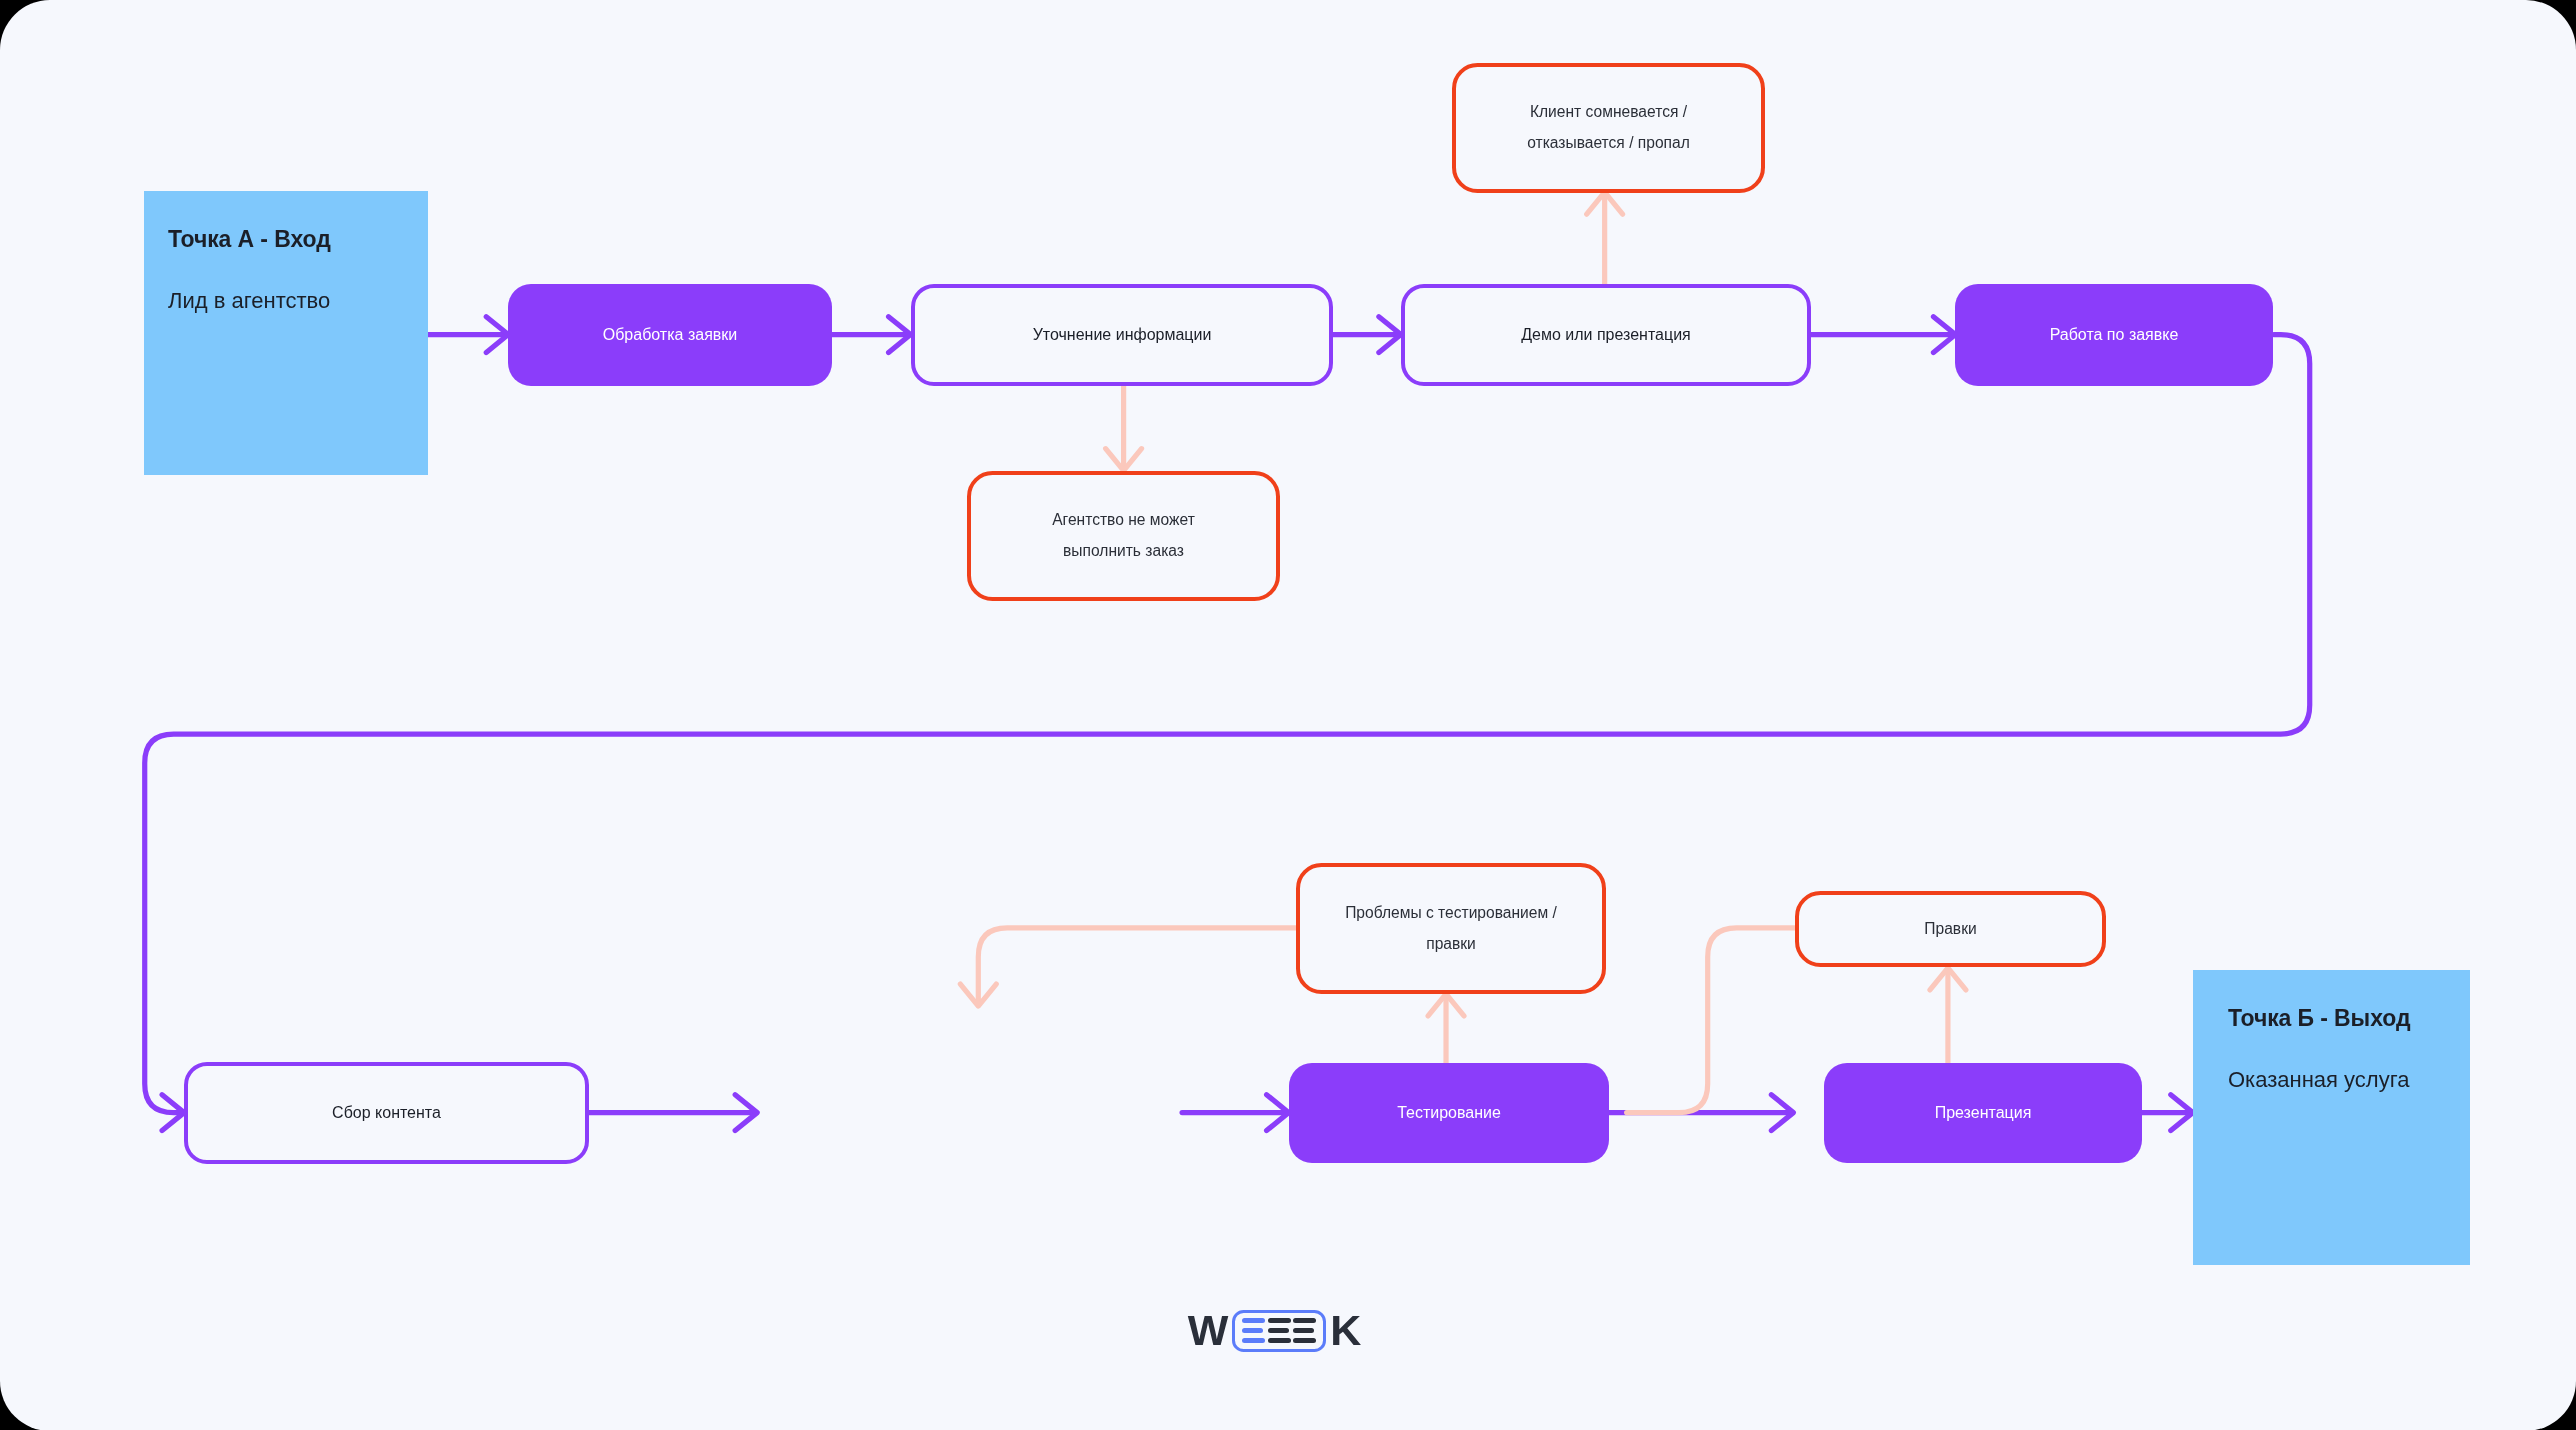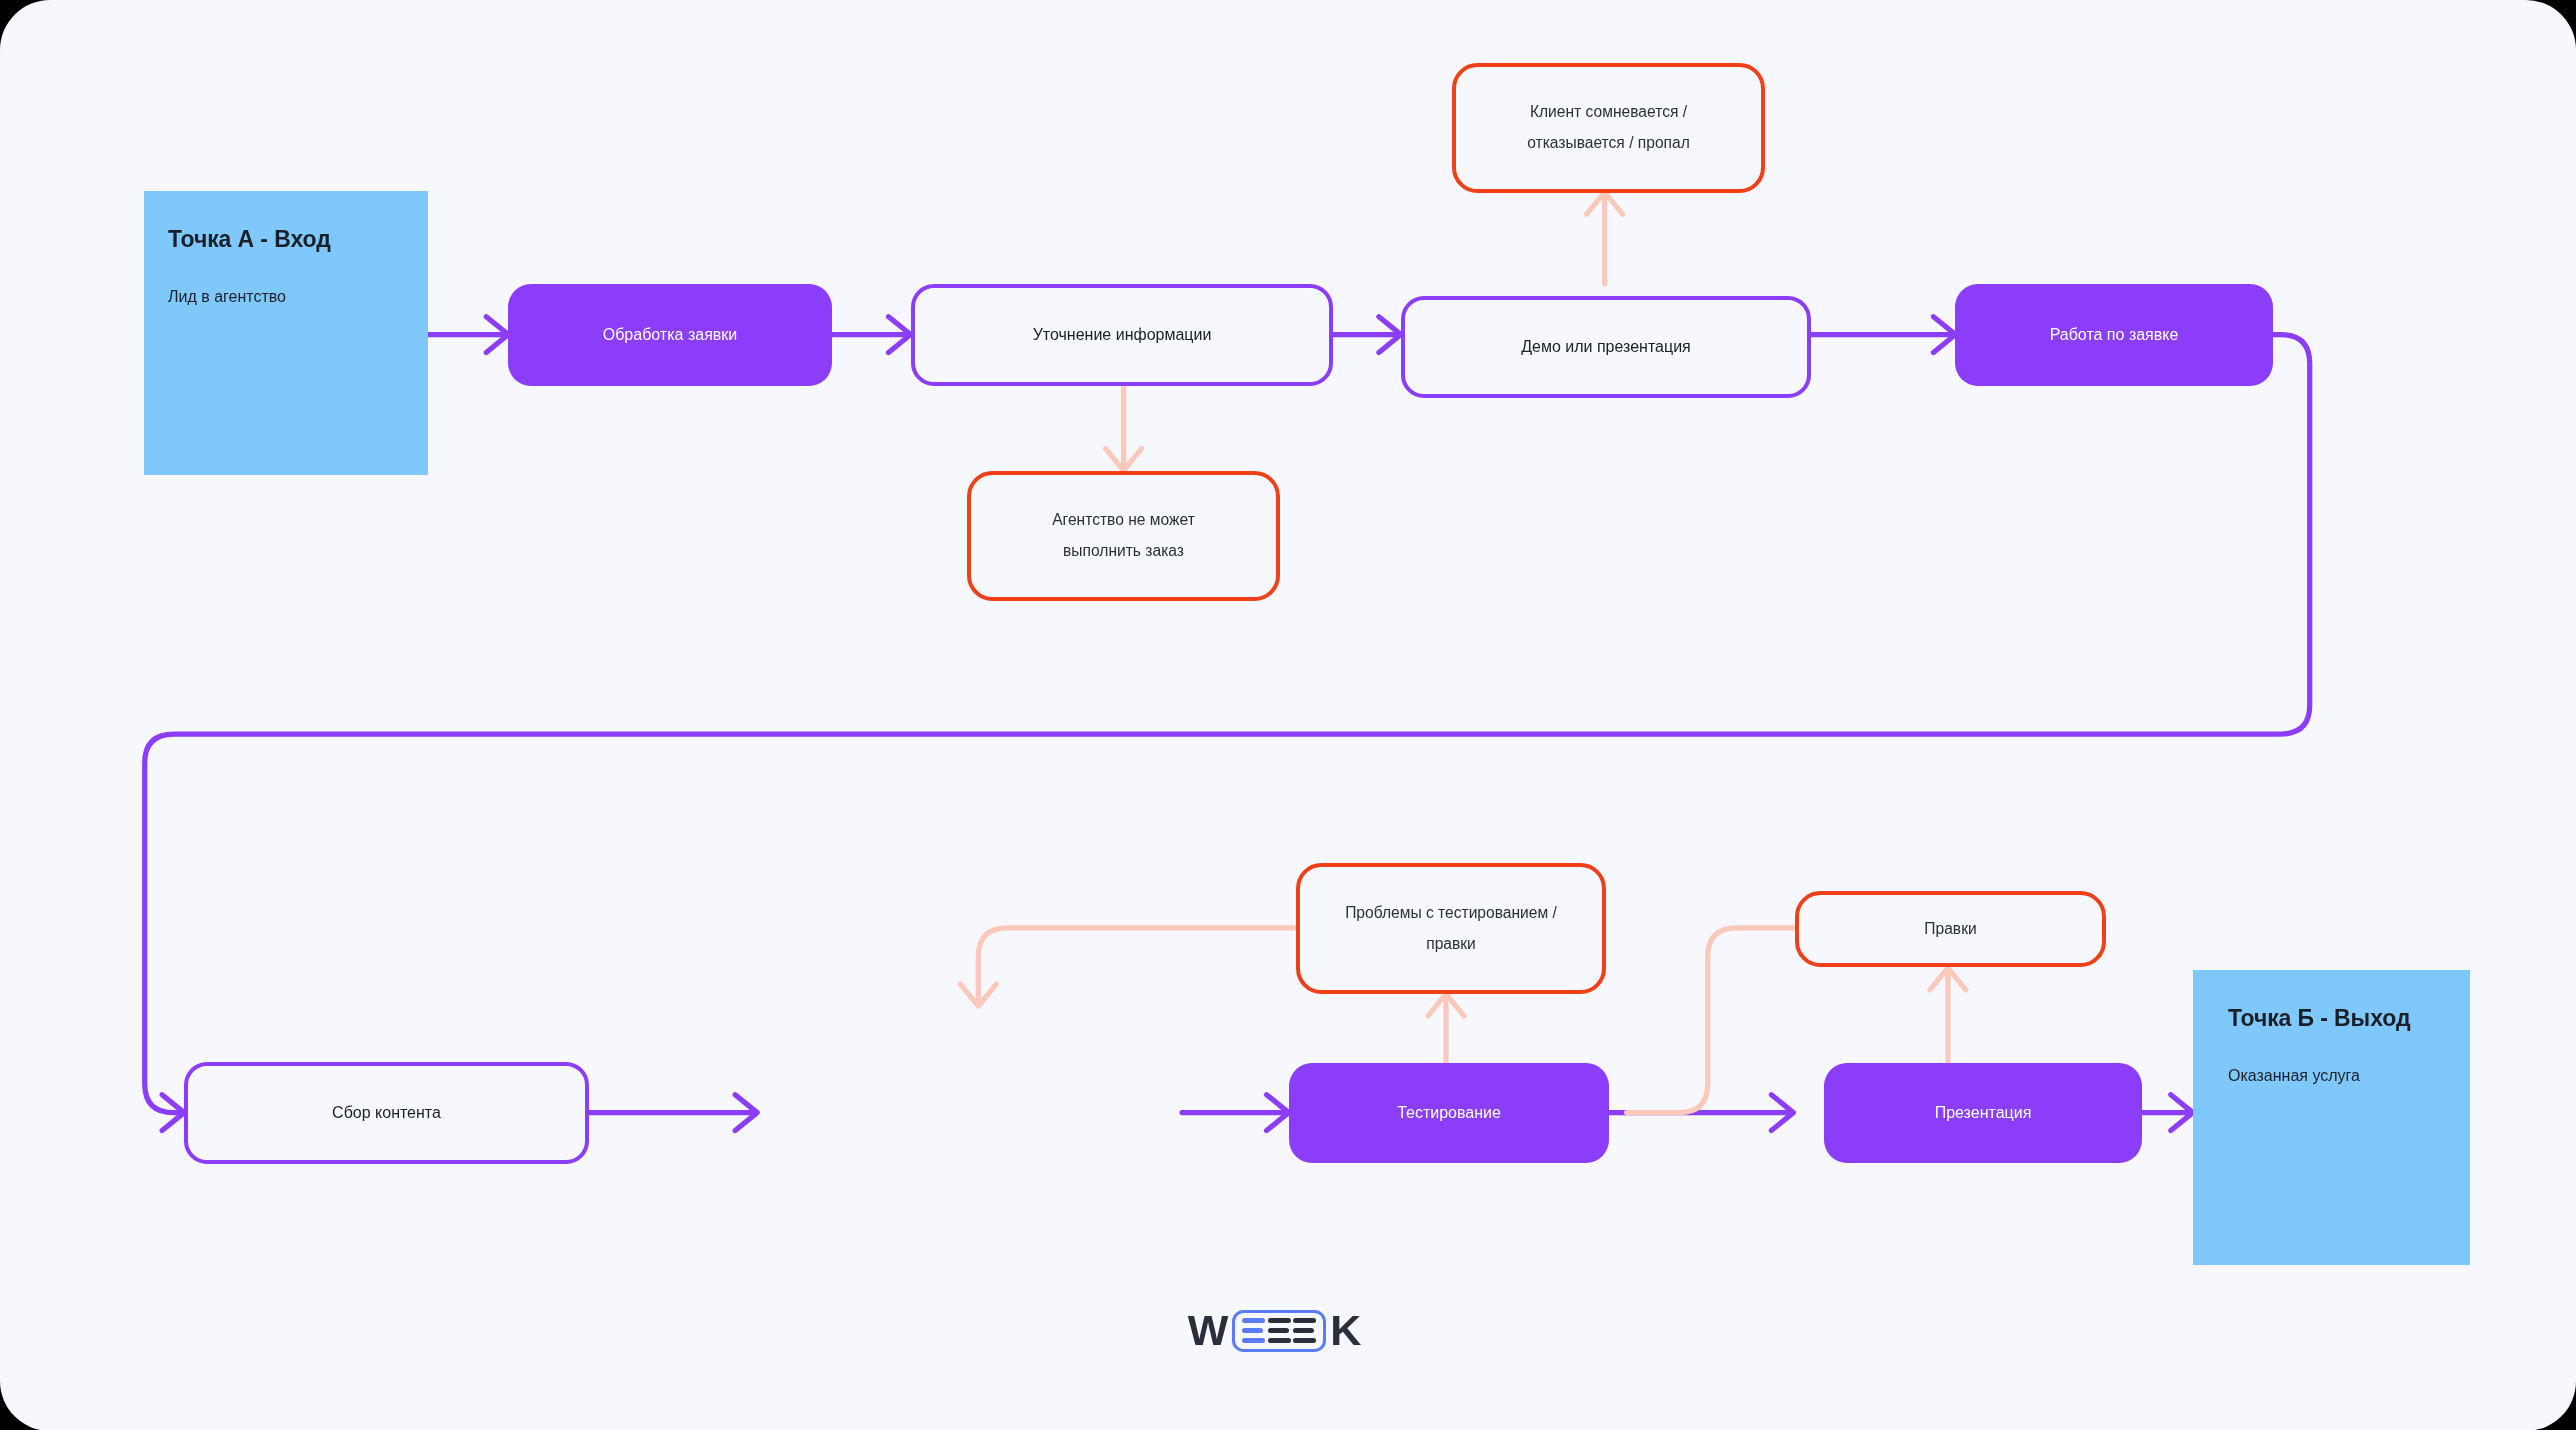--- a/index.html
+++ b/index.html
@@ -46,21 +46,21 @@
     padding: 34px 24px 0 24px;
   }
   .node.terminal .t-title {
     font-size: 23px;
     font-weight: bold;
     color: #1B1F28;
     line-height: 1.25;
     letter-spacing: -0.1px;
   }
   .node.terminal .t-sub {
-    font-size: 16px;
+    font-size: 22px;
     font-weight: normal;
     color: #1B1F28;
     line-height: 1.32;
     margin-top: 32px;
   }
   
   .node.proc {
     border-radius: 23px;
     font-size: 16px;
     line-height: 1.34;
@@ -209,21 +209,21 @@
   </div>
 
   <div class="node proc filled" style="left:508px; top:284px; width:324px; height:102px;">
     <span>Обработка заявки</span>
   </div>
 
   <div class="node proc outlined" style="left:911px; top:284px; width:422px; height:102px;">
     <span>Уточнение информации</span>
   </div>
 
-  <div class="node proc outlined" style="left:1401px; top:296px; width:410px; height:102px;">
+  <div class="node proc outlined" style="left:1401px; top:284px; width:410px; height:102px;">
     <span>Демо или презентация</span>
   </div>
 
   <div class="node proc filled" style="left:1955px; top:284px; width:318px; height:102px;">
     <span>Работа по заявке</span>
   </div>
 
   <div class="node exception" style="left:1452px; top:63px; width:313px; height:130px;">
     <span>Клиент сомневается /</span>
     <span>отказывается / пропал</span>

